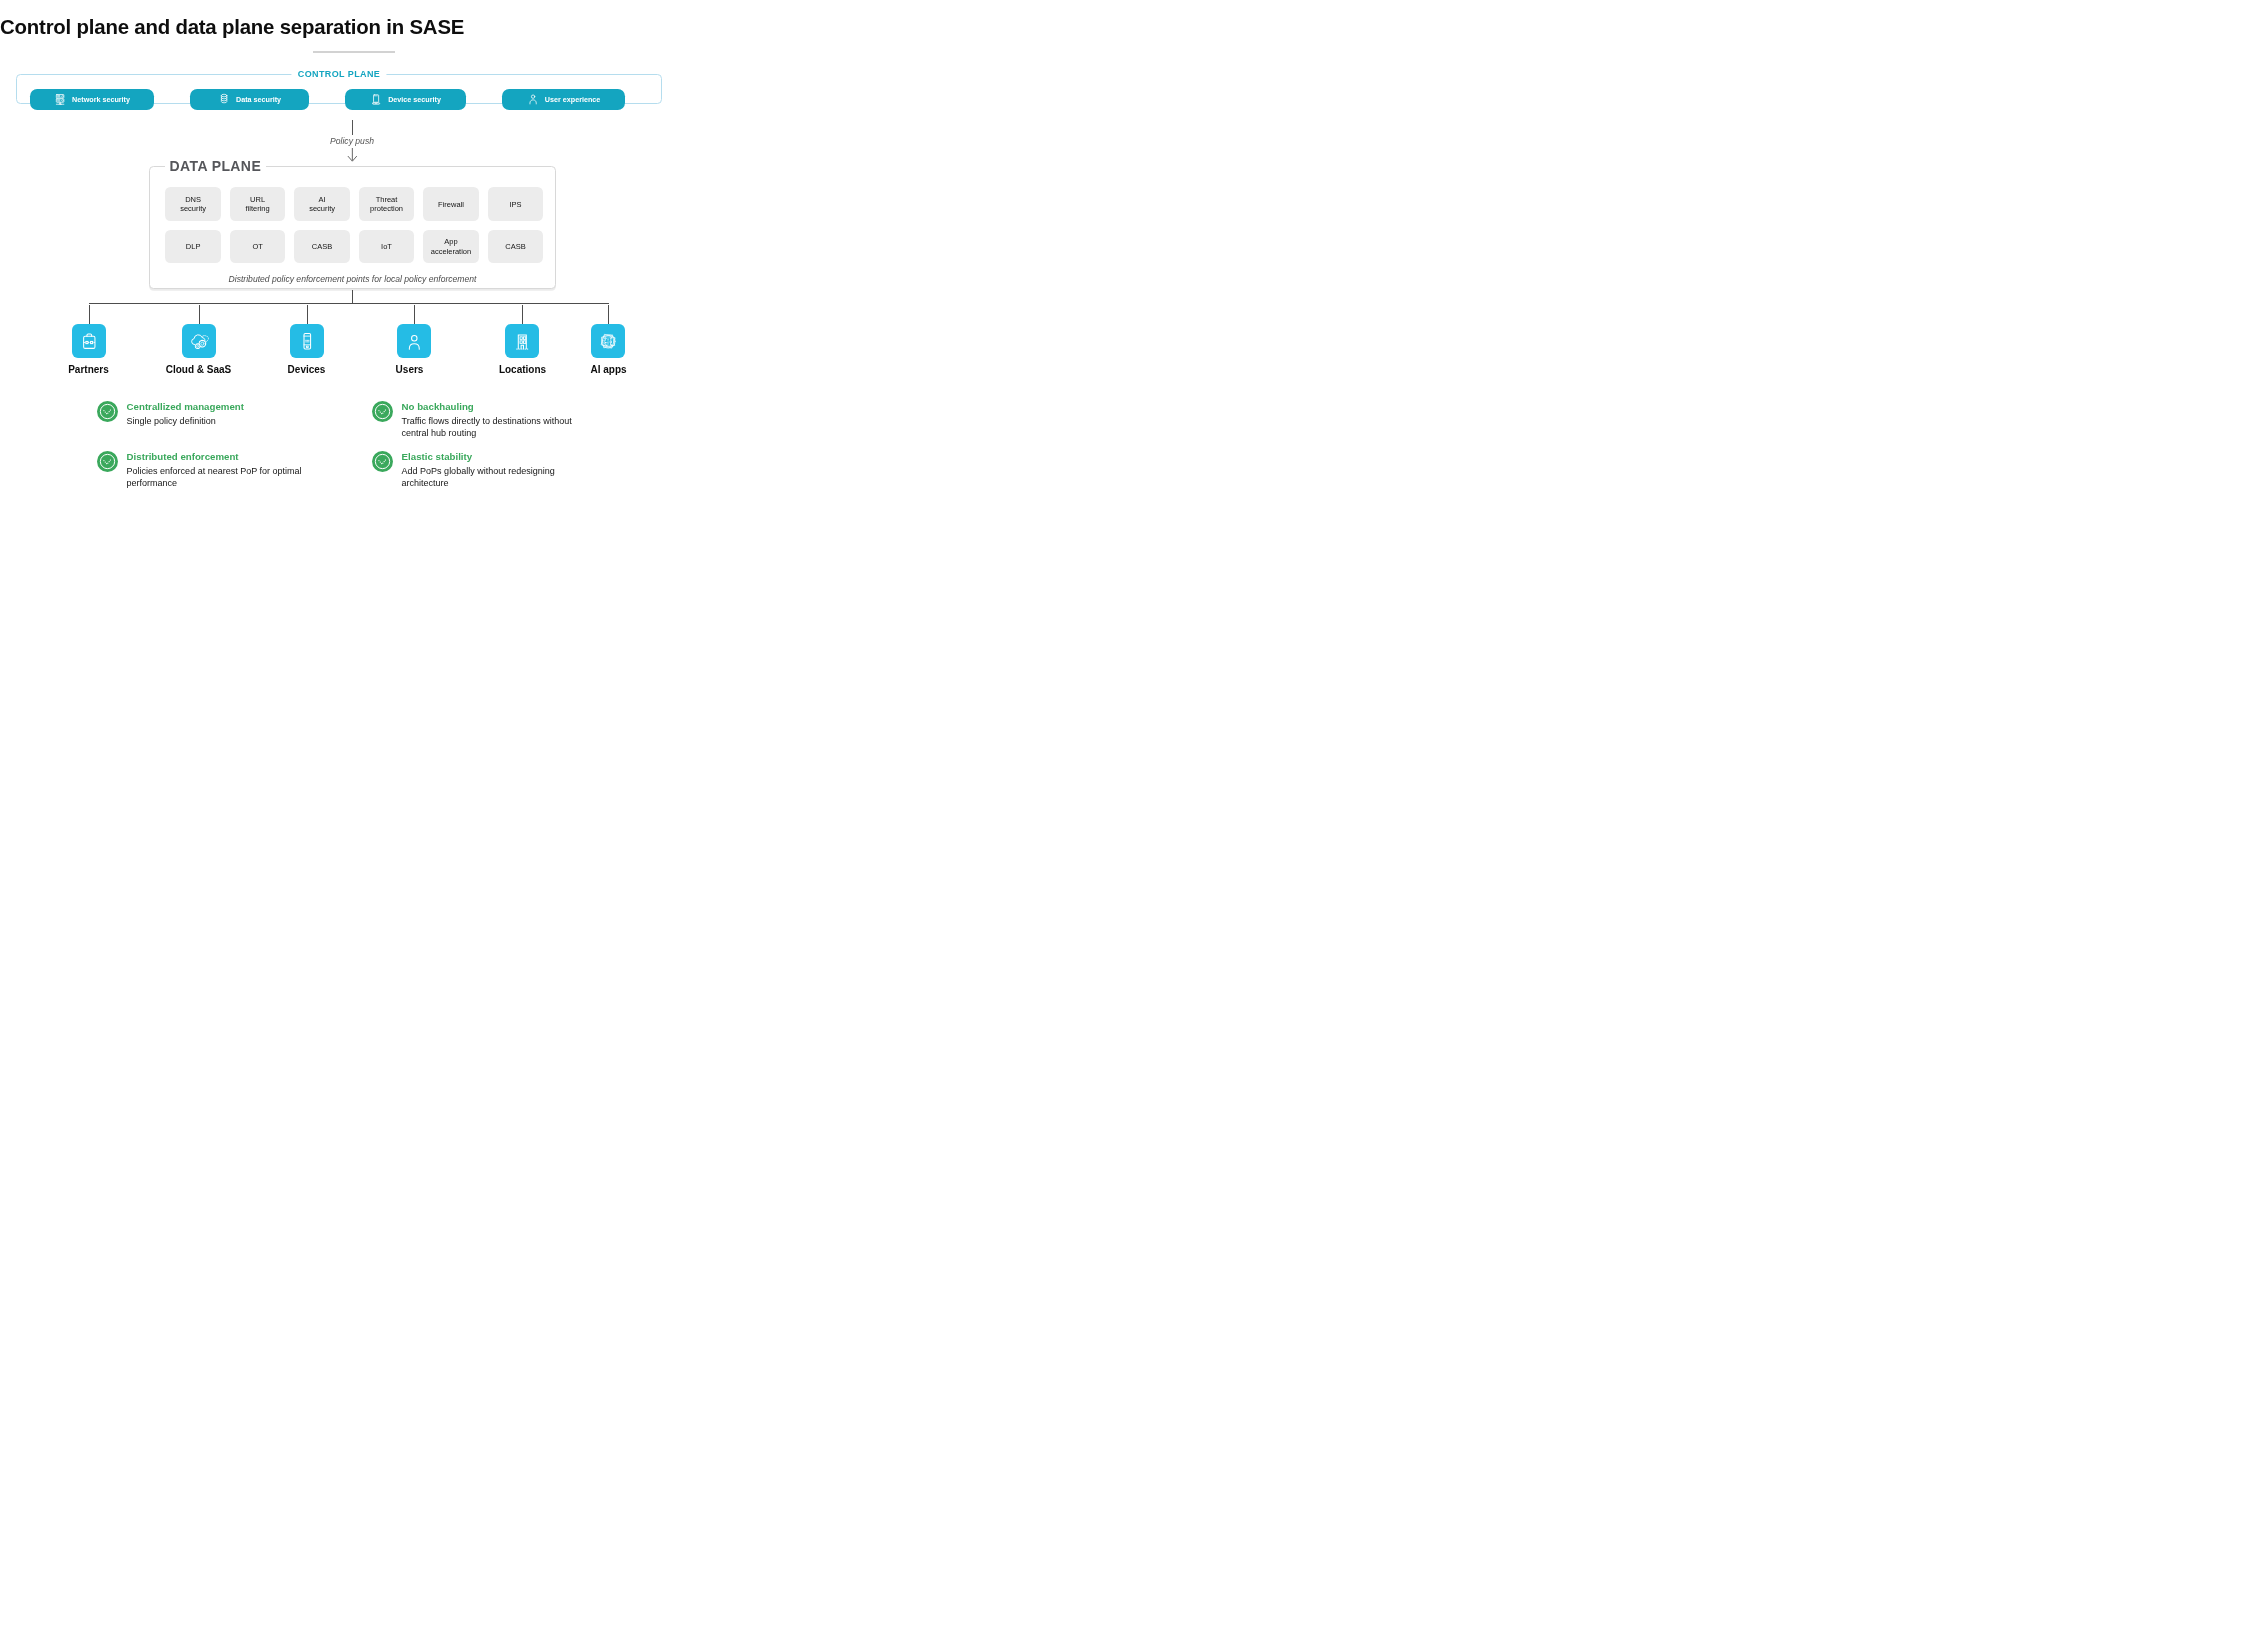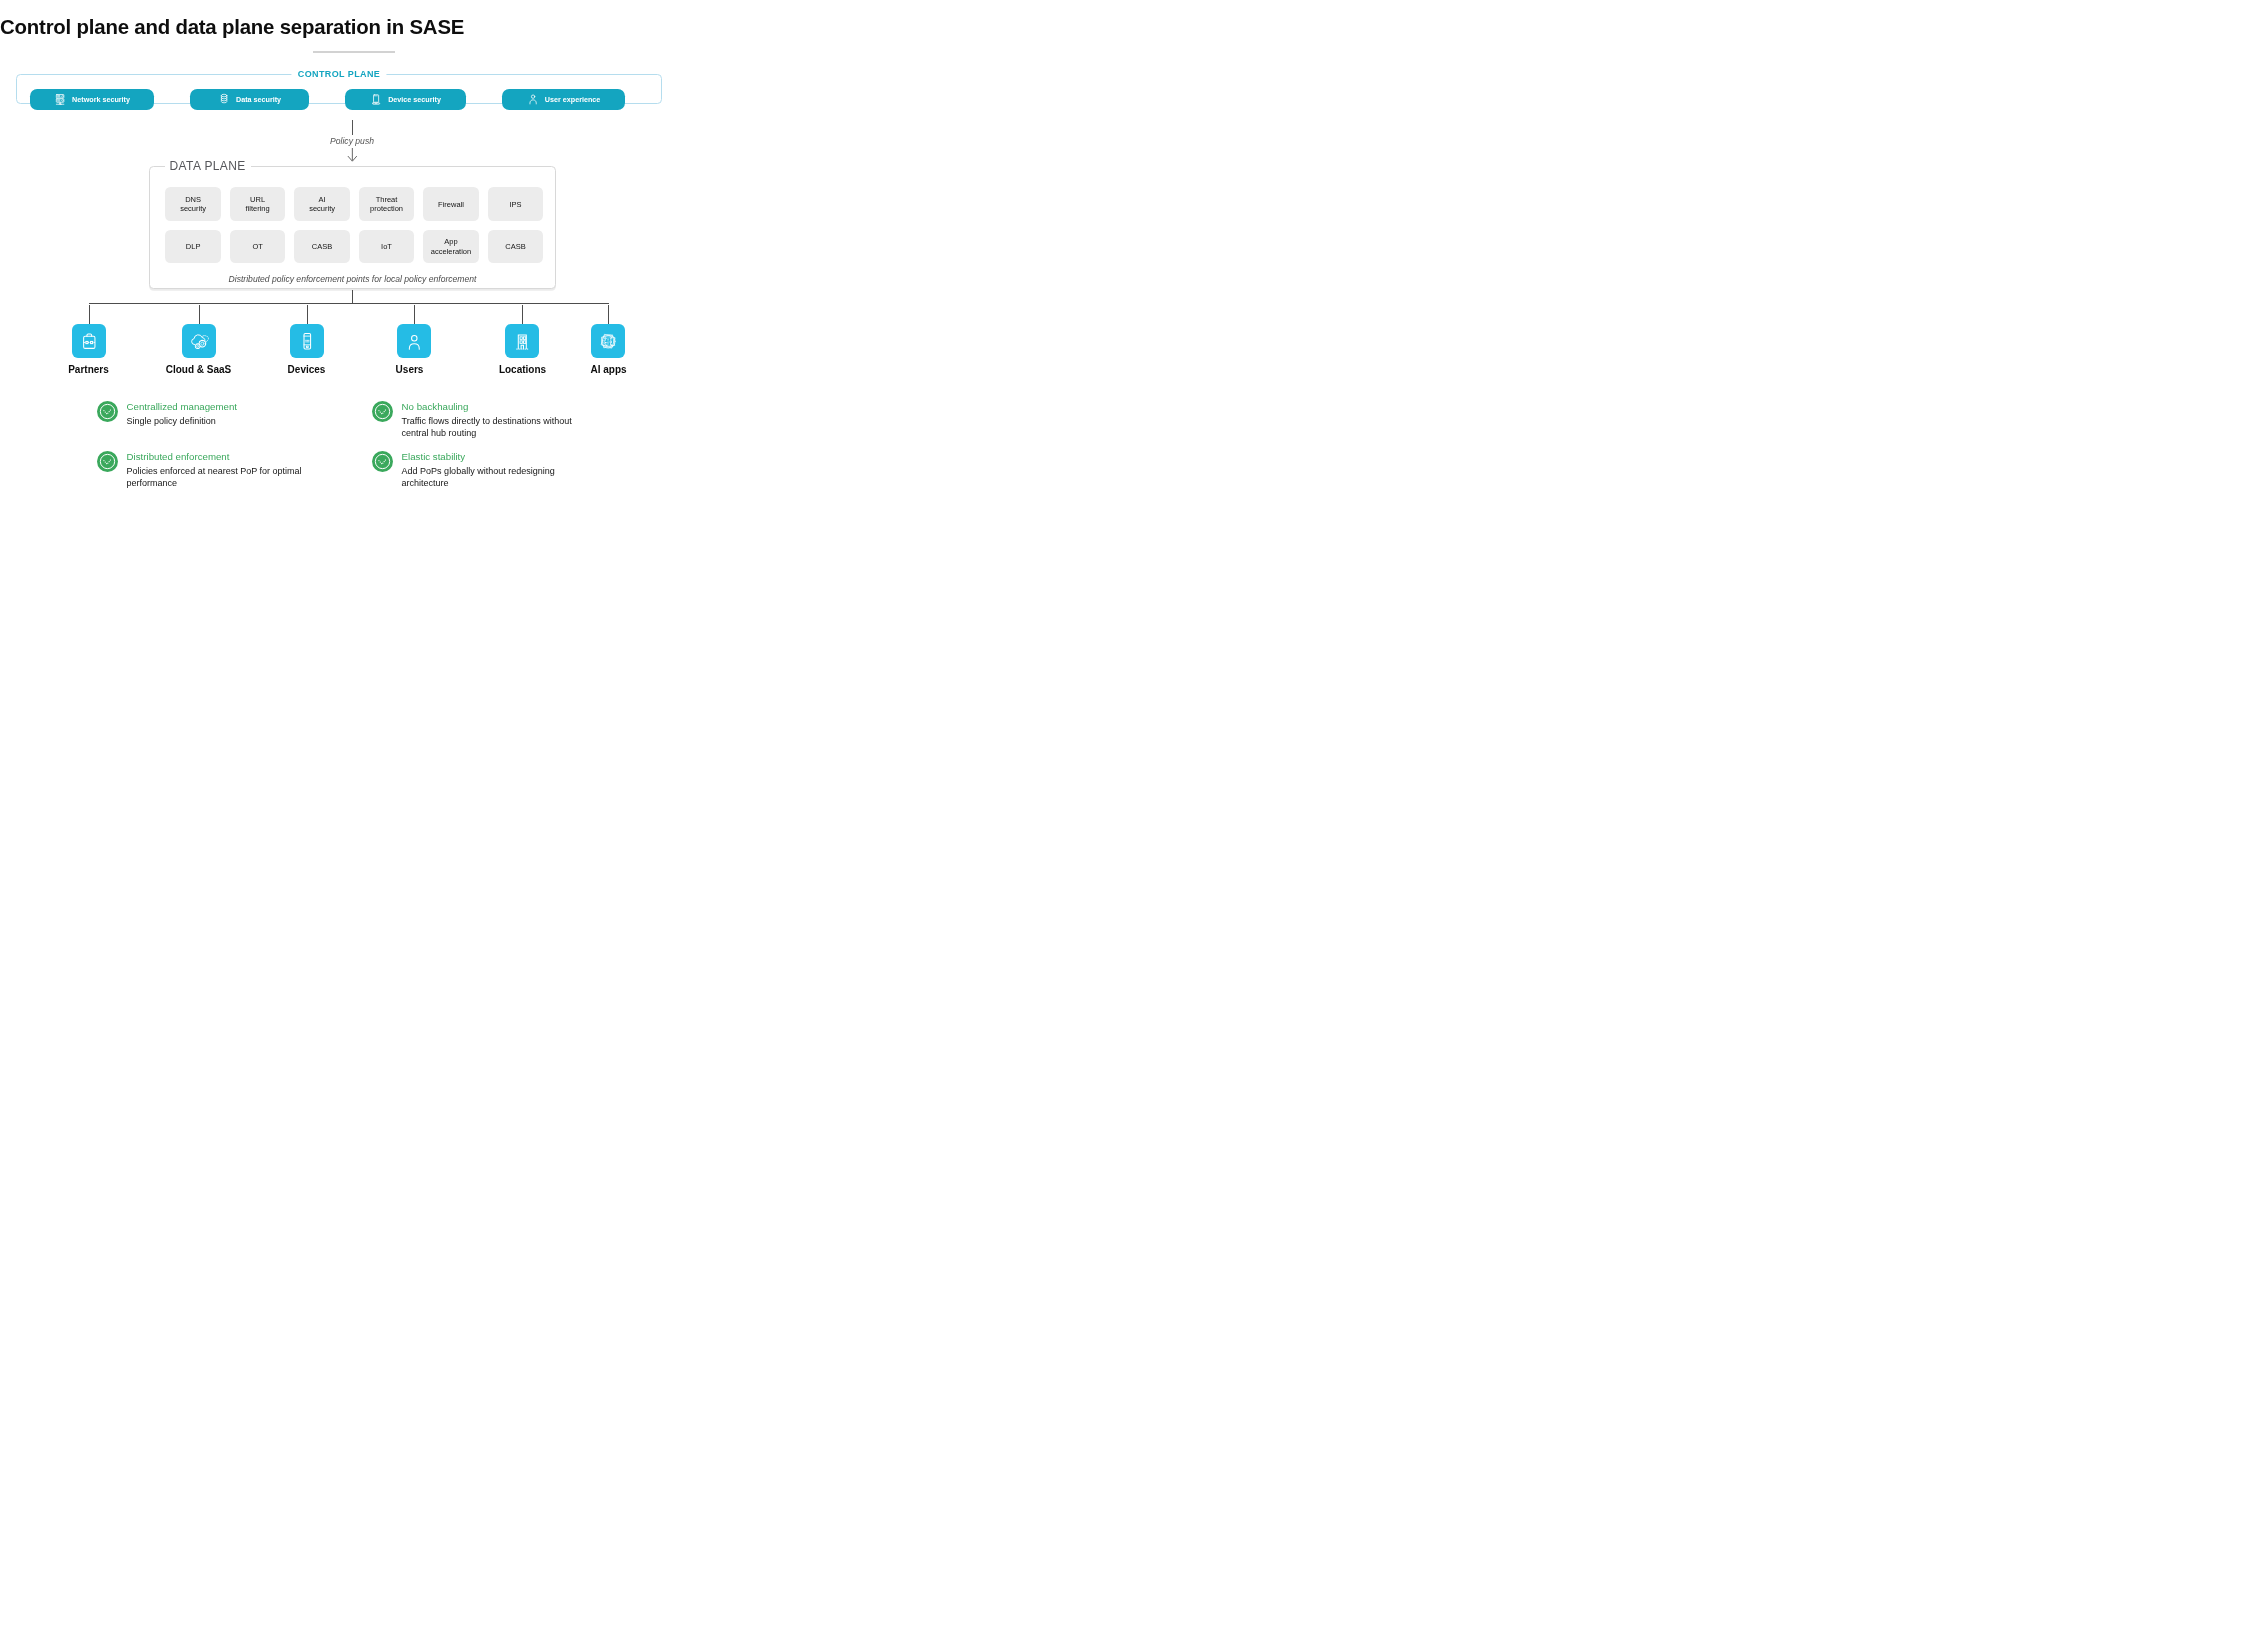--- a/index.html
+++ b/index.html
@@ -38,21 +38,21 @@
   }
   .arrow-svg{position:absolute;left:346px;top:148px;}
   
   .dp-box{
     position:absolute;left:149px;top:166px;width:407px;height:123px;
     border:0.9px solid #d8d8d8;border-radius:4.5px;box-sizing:border-box;background:#fff;
     box-shadow:0 1.8px 0 rgba(0,0,0,0.08);
   }
   .dp-label{
     position:absolute;top:-6.8px;left:14.5px;background:#fff;padding:0 5px;
-    font-size:12px;font-weight:normal;letter-spacing:0.4px;color:#55565a;line-height:12.7px;white-space:nowrap;
+    font-size:14px;font-weight:bold;letter-spacing:0.4px;color:#55565a;line-height:12.7px;white-space:nowrap;
   }
   .tile-grid{
     position:absolute;left:15.4px;right:11.8px;top:20.4px;
     display:grid;grid-template-columns:repeat(6,1fr);grid-template-rows:34px 33px;gap:9px;
   }
   .tile{
     background:var(--tile-gray,#ececec);border-radius:5.4px;
     display:flex;flex-direction:column;align-items:center;justify-content:center;
     font-size:7.5px;color:#151515;line-height:1.28;text-align:center;
   }
@@ -68,21 +68,21 @@
     position:absolute;top:324px;width:34px;height:34px;border-radius:5.9px;
     background:var(--cyan,#25bce5);display:flex;align-items:center;justify-content:center;
   }
   .ep-label{
     position:absolute;top:364px;width:99px;text-align:center;
     font-size:10px;font-weight:bold;color:#0d0d0d;white-space:nowrap;
   }
   
   .benefit{position:absolute;display:flex;gap:8.6px;align-items:flex-start;}
   .benefit svg{flex:0 0 auto;display:block;}
-  .benefit .b-title{font-size:9.7px;font-weight:normal;color:var(--green,#3aa85c);line-height:12.2px;margin:0 0 1.4px 0;}
+  .benefit .b-title{font-size:9.7px;font-weight:bold;color:var(--green,#3aa85c);line-height:12.2px;margin:0 0 1.4px 0;}
   .benefit .b-line{display:block;font-size:9px;color:#161616;line-height:12.7px;white-space:nowrap;}
 </style>
 </head>
 <body>
 
 <div class="canvas">
 
   <div class="title">Control plane and data plane separation in SASE</div>
   <div class="title-divider"></div>
 

